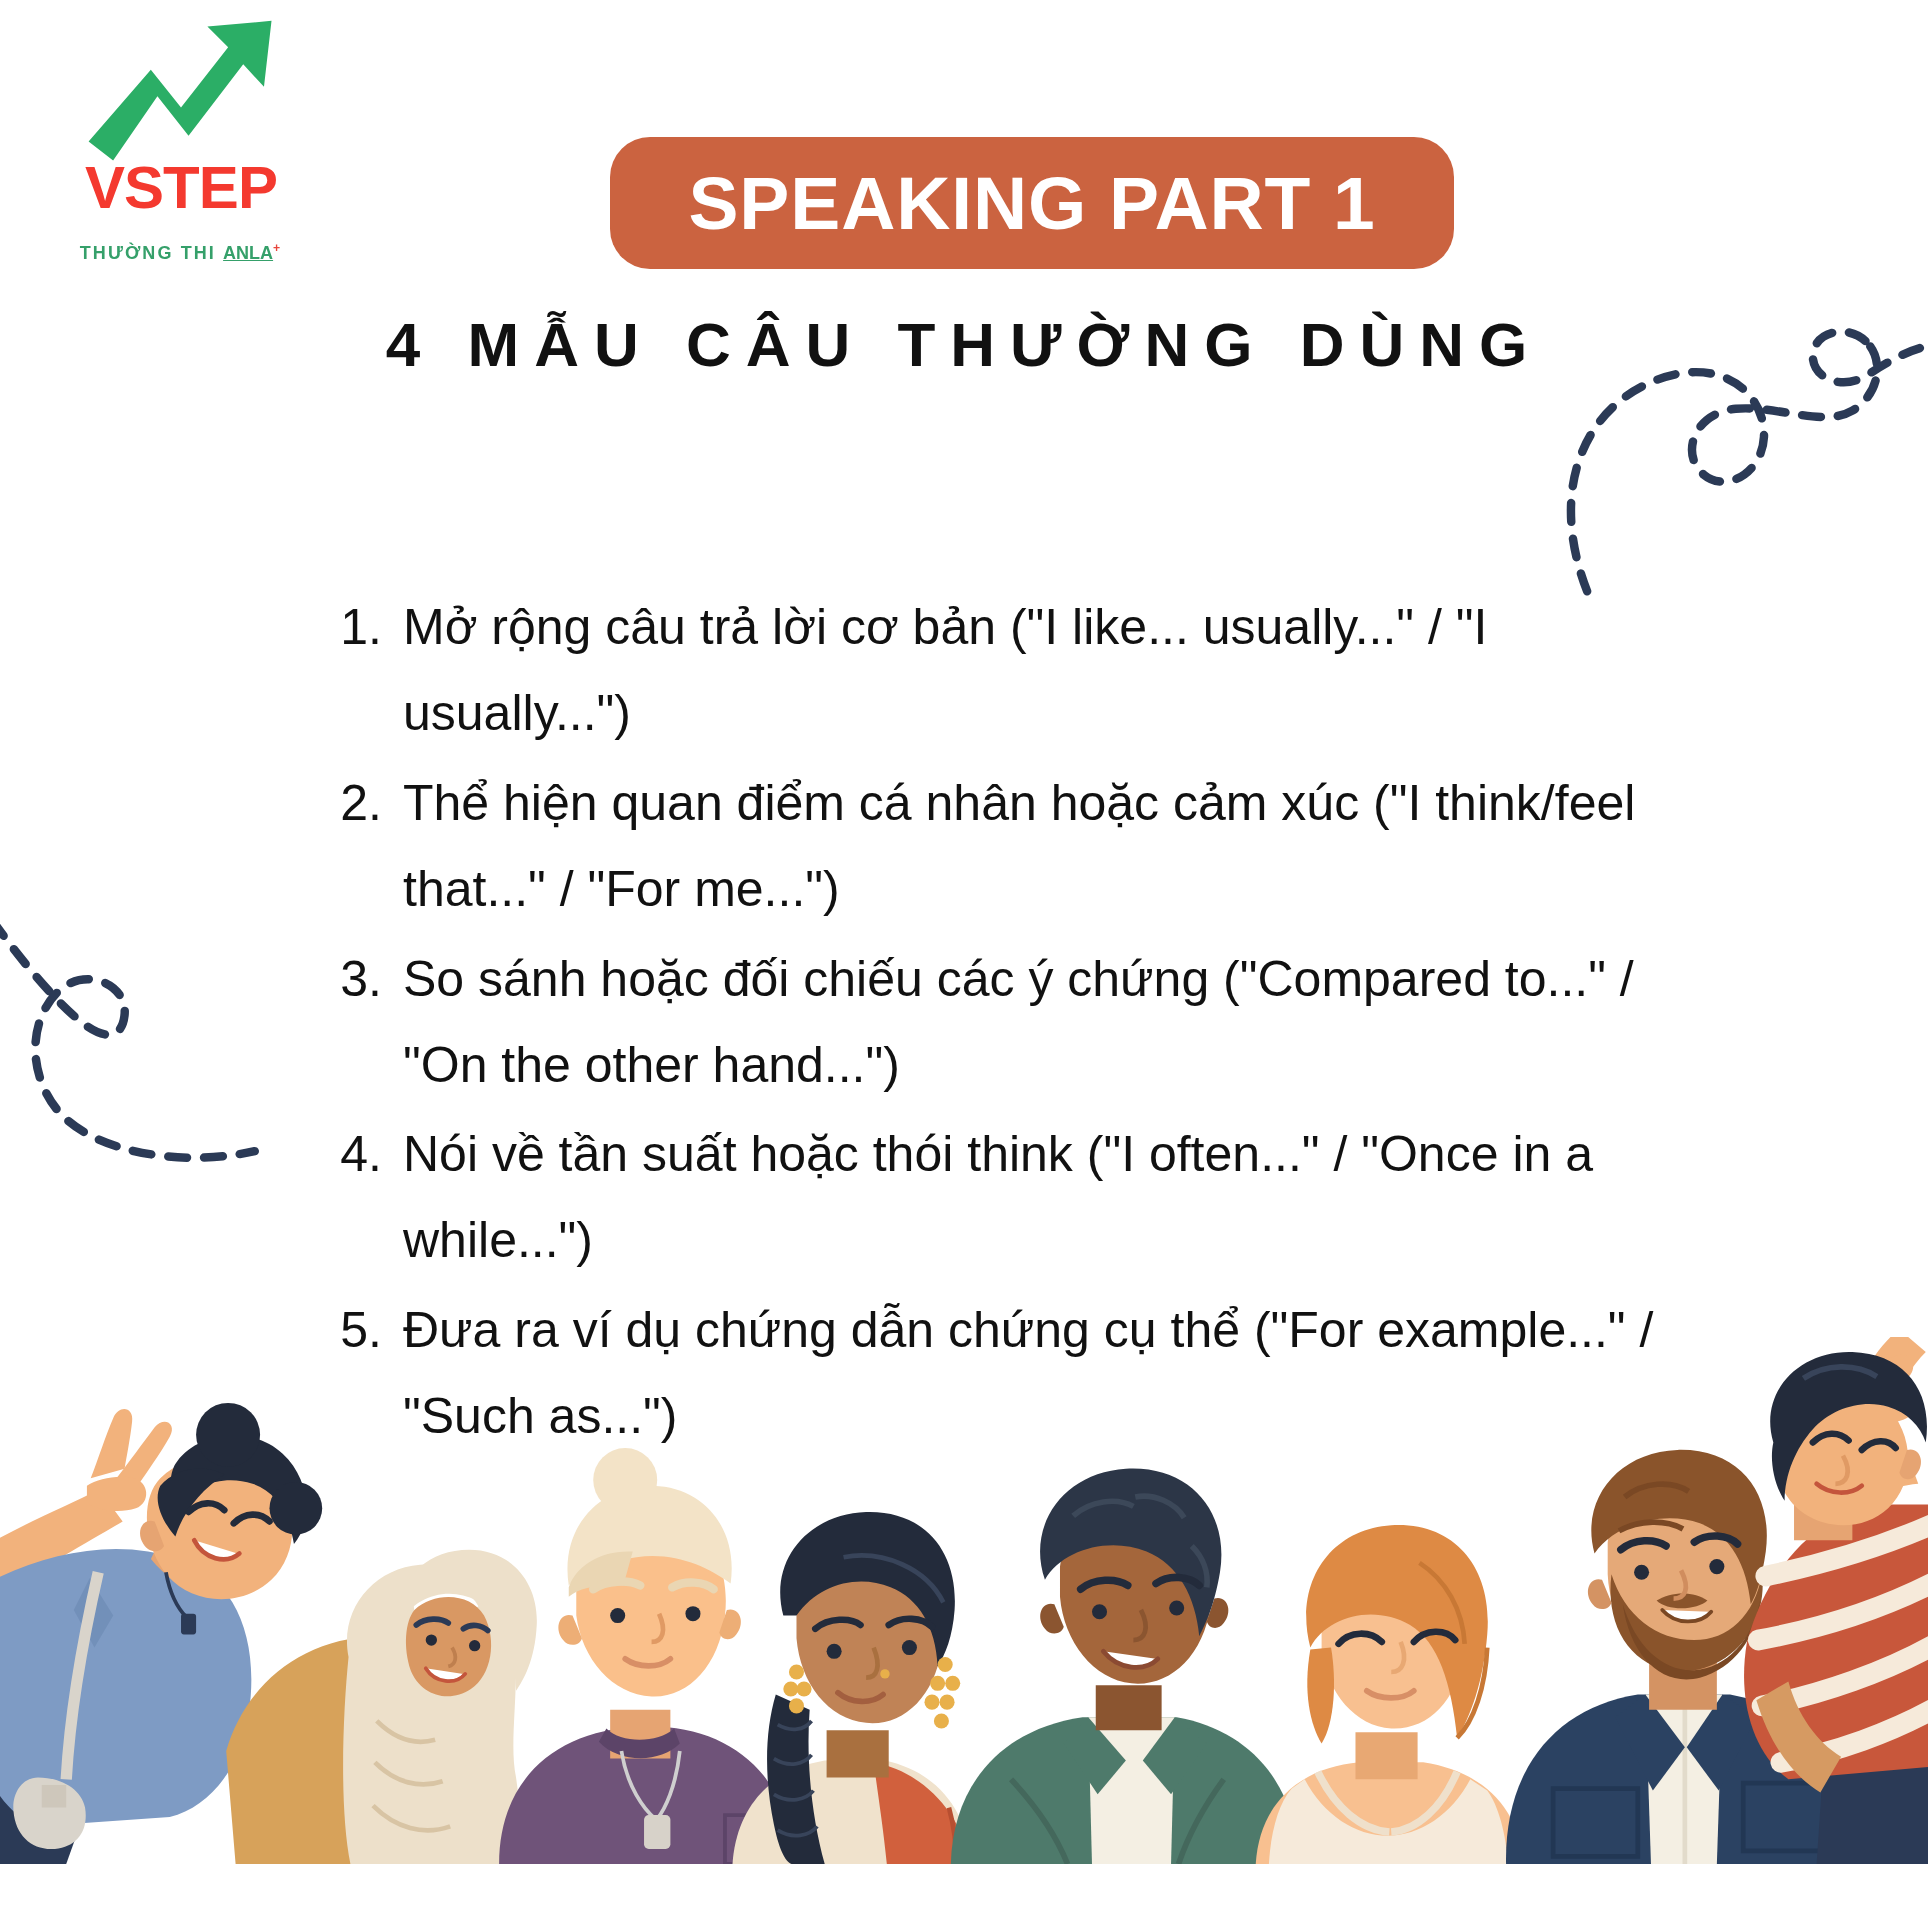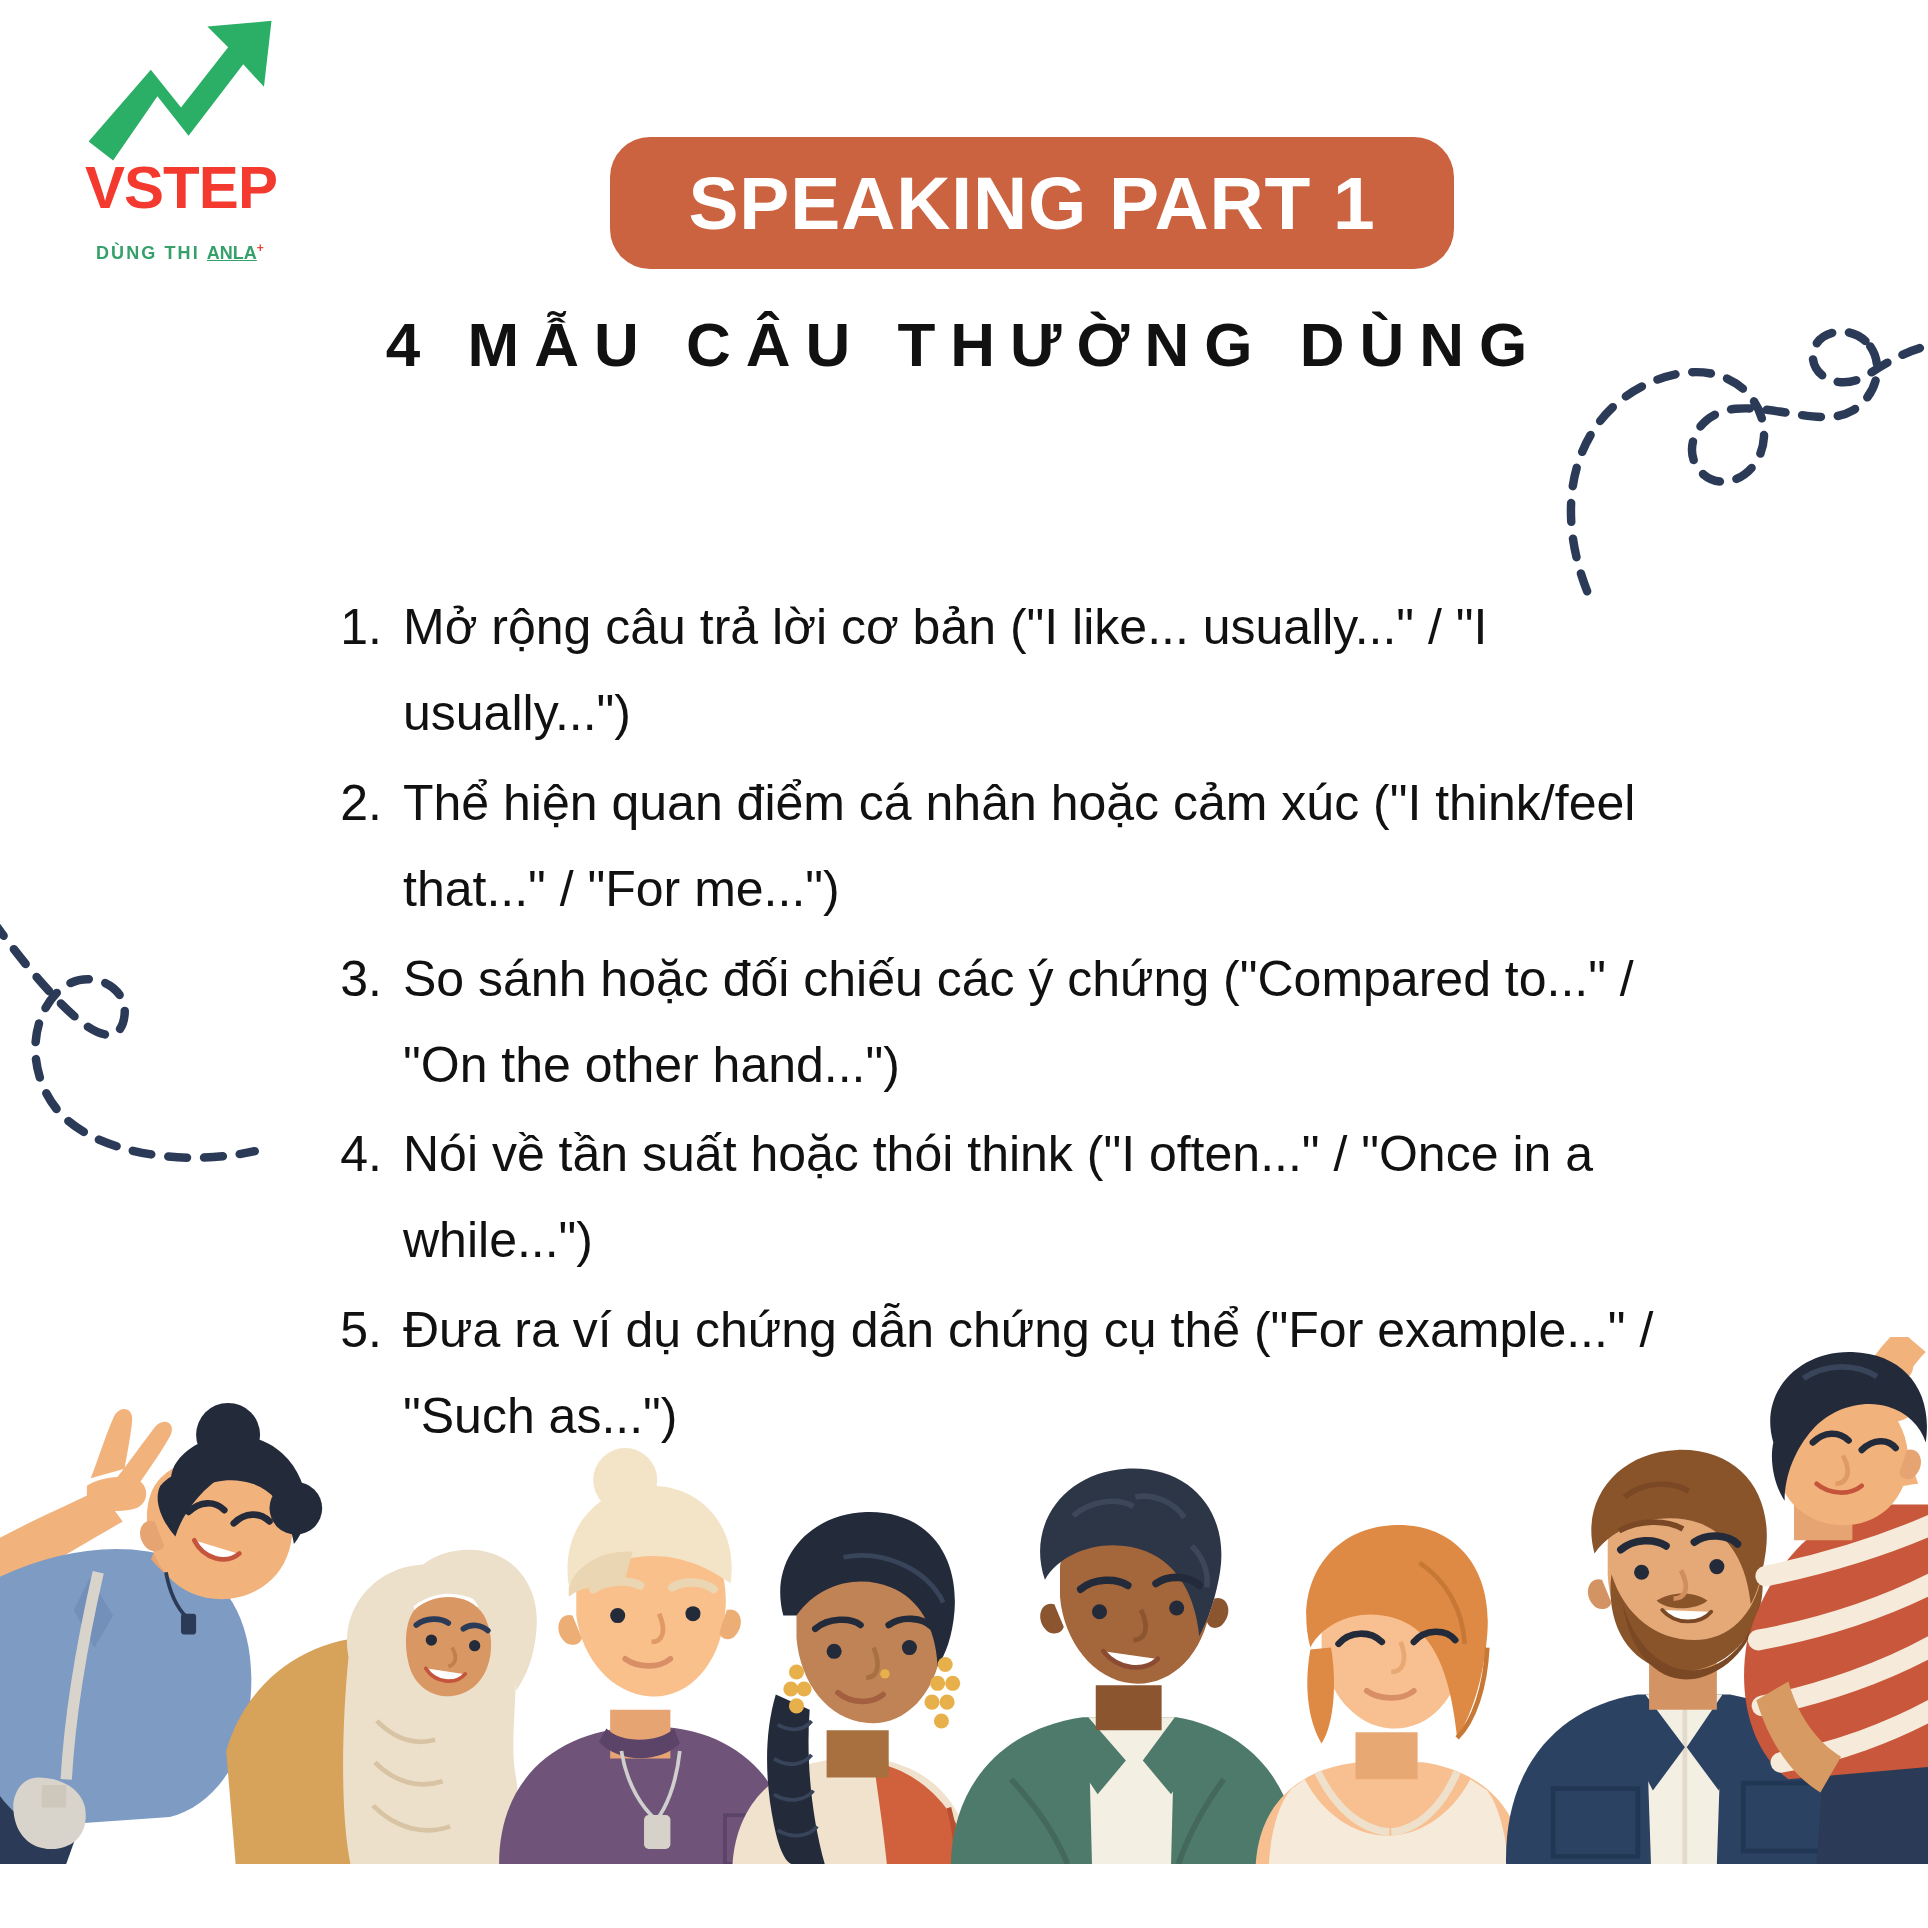--- a/index.html
+++ b/index.html
@@ -138,21 +138,21 @@
 <body>
 
 <div class="canvas">
 
   <div class="logo">
     <svg class="logo-arrow" viewBox="0 0 280 160">
       <path d="M 42 132 L 108 56 L 140 96 L 190 32 L 168 10 L 236 4 L 228 74 L 206 50 L 148 126 L 115 84 L 68 152 Z" fill="#2BAE66"></path>
     </svg>
     <div class="logo-word">VSTEP</div>
     <div class="logo-sub">
-      <span>DÙNG THI </span><span class="anla">ANLA</span><span class="plus">+</span>
+      <span>THƯỜNG THI </span><span class="anla">ANLA</span><span class="plus">+</span>
     </div>
   </div>
 
   <div class="banner">
     <div class="banner-text">SPEAKING PART 1</div>
   </div>
 
   <div class="subtitle">4 MẪU CÂU THƯỜNG DÙNG</div>
 
   <svg class="deco deco-tr" viewBox="0 0 420 360">

